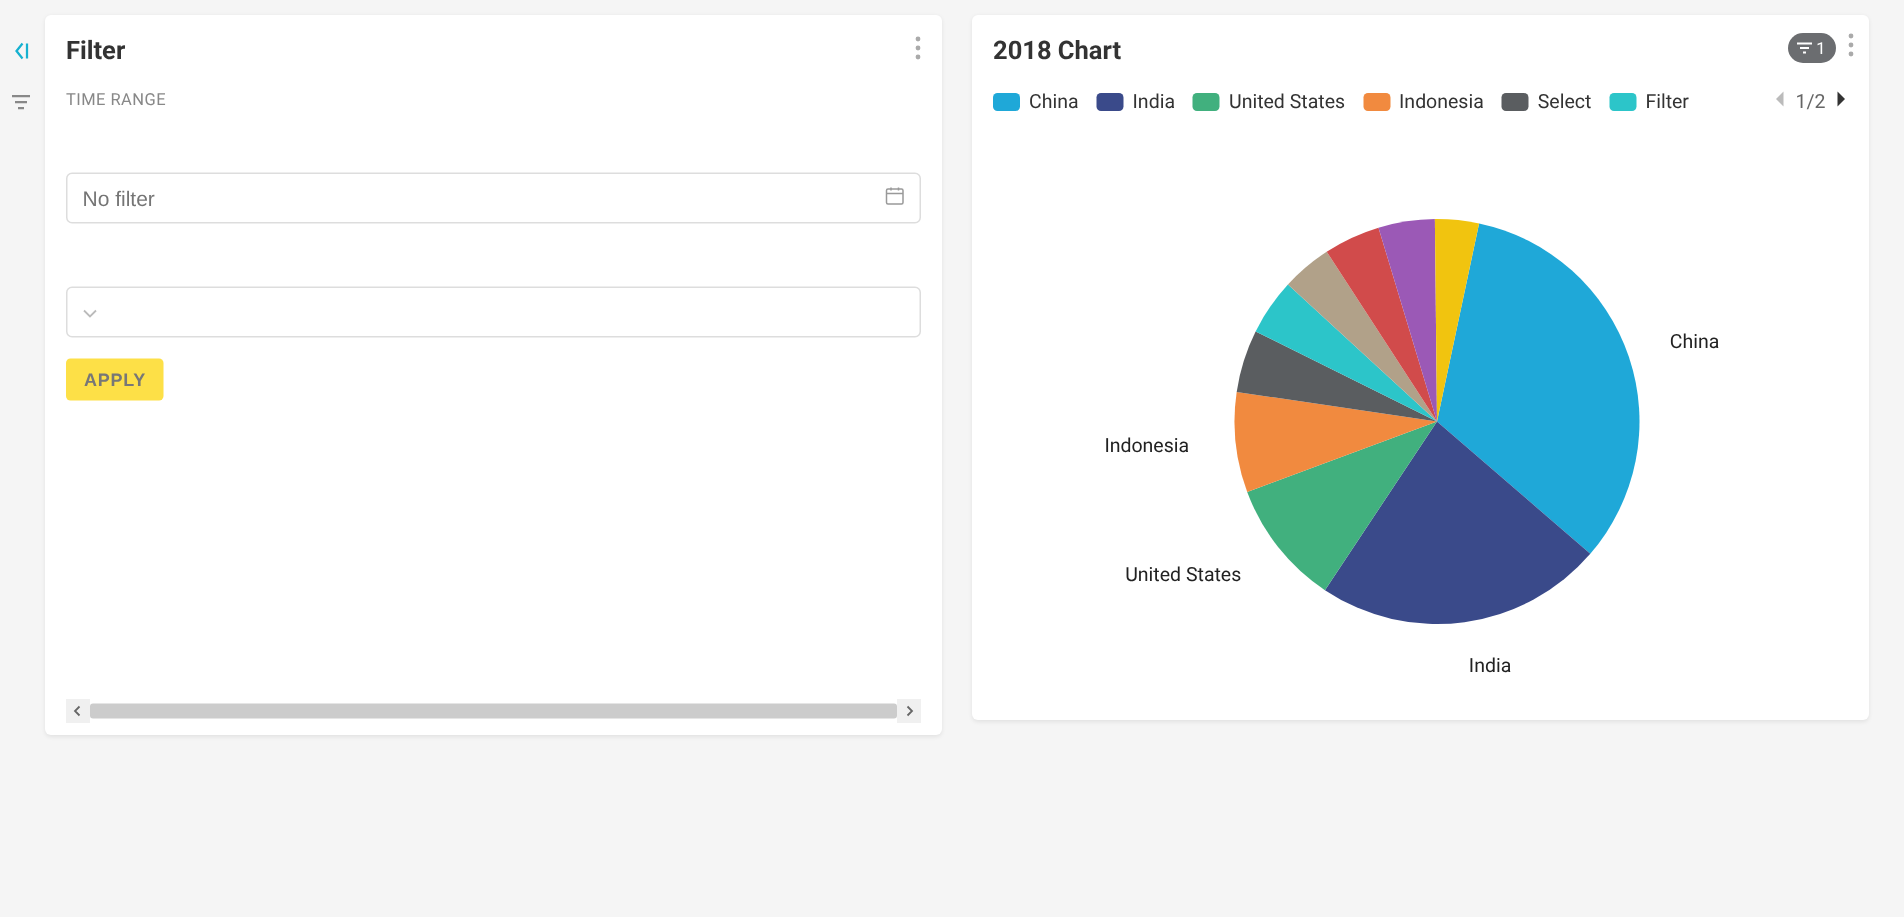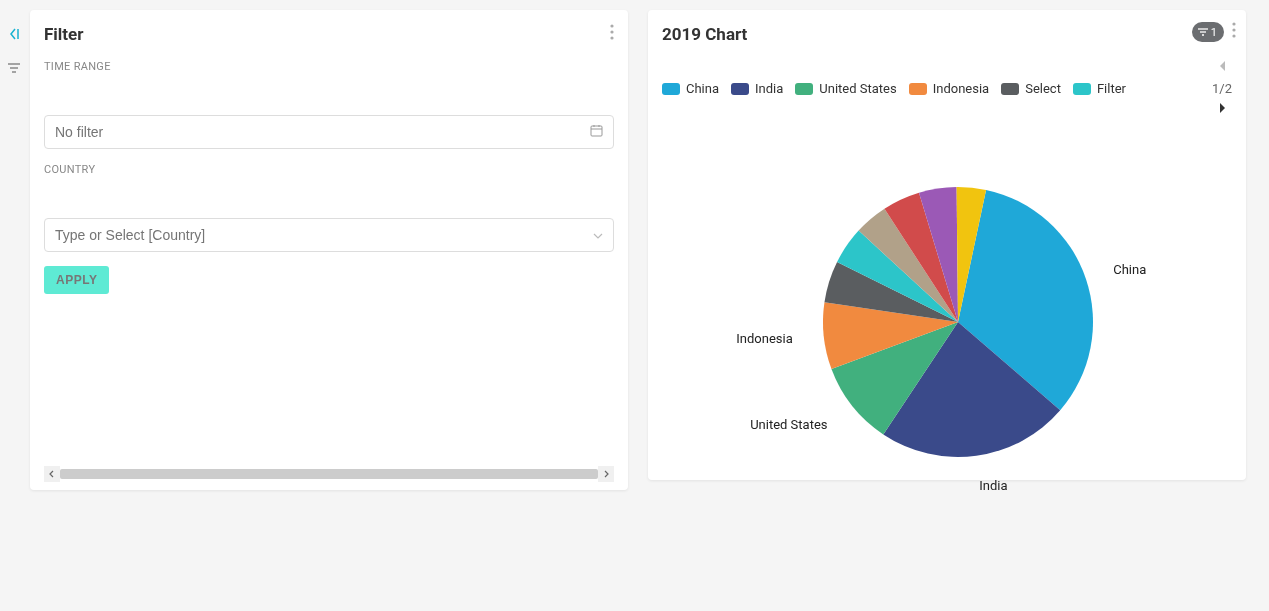--- a/index.html
+++ b/index.html
@@ -81,21 +81,21 @@
     border:none; outline:none; flex:1;
     font-size:14px; color:#888;
     background:transparent;
   }
   .input-row .trail-icon {
     color:#aaa;
     font-size:12px;
   }
   .apply-btn {
     display:inline-block;
-    background:#5eead4;
+    background:#fde047;
     color:#777;
     font-size:12px;
     font-weight:700;
     letter-spacing:0.5px;
     padding:7px 12px;
     border-radius:3px;
     border:none;
     cursor:pointer;
   }
   .h-scroll {
@@ -144,21 +144,21 @@
     font-size:13px;
     color:#333;
   }
   .legend .item { display:flex; align-items:center; gap:6px; white-space:nowrap; cursor:pointer;}
   .legend .sw {
     width:18px; height:12px; border-radius:3px; display:inline-block;
   }
   .legend-nav {
     margin-left:auto;
     display:flex; align-items:center; gap:6px;
-    color:#666; font-size:13px;flex-direction:column;
+    color:#666; font-size:13px;
   }
   .legend-nav .chev { cursor:pointer; color:#888; }
   .legend-nav .chev.active { color:#333; }
   .pie-wrap {
     position:relative;
     width:100%;
     height:380px;
   }
   .pie-svg {
     position:absolute;
@@ -209,23 +209,21 @@
       <span class="trail-icon">
         <svg width="13" height="13" viewBox="0 0 13 13">
             <rect x="1" y="2" width="11" height="10" rx="1" fill="none" stroke="#999" stroke-width="1"></rect>
             <line x1="1" y1="5" x2="12" y2="5" stroke="#999" stroke-width="1"></line>
             <line x1="4" y1="1" x2="4" y2="3" stroke="#999" stroke-width="1"></line>
             <line x1="9" y1="1" x2="9" y2="3" stroke="#999" stroke-width="1"></line>
           </svg>
       </span>
     </div>
 
-    <div class="field-label">COUNTRY</div>
     <div class="input-row">
-      <input type="text" placeholder="Type or Select [Country]" style="">
       <span class="trail-icon">
         <svg width="10" height="6" viewBox="0 0 10 6">
             <path d="M1 1 L5 5 L9 1" stroke="#bbb" stroke-width="1.2" fill="none"></path>
           </svg>
       </span>
     </div>
 
     <button class="apply-btn">APPLY</button>
 
     <div class="h-scroll">
@@ -237,21 +235,21 @@
       <div class="track"></div>
       <div class="arrow">
         <svg width="8" height="8" viewBox="0 0 8 8">
             <path d="M3 1 L6 4 L3 7" stroke="#666" stroke-width="1.2" fill="none"></path>
           </svg>
       </div>
     </div>
   </div>
 
   <div class="card chart">
-    <div class="card-title">2019 Chart</div>
+    <div class="card-title">2018 Chart</div>
     <div class="chart-header-right">
       <div class="filter-badge">
         <svg width="10" height="10" viewBox="0 0 10 10">
             <line x1="0" y1="2" x2="10" y2="2" stroke="#fff" stroke-width="1.3"></line>
             <line x1="2" y1="5" x2="8" y2="5" stroke="#fff" stroke-width="1.3"></line>
             <line x1="4" y1="8" x2="6" y2="8" stroke="#fff" stroke-width="1.3"></line>
           </svg>
         <span>1</span>
       </div>
       <div>

